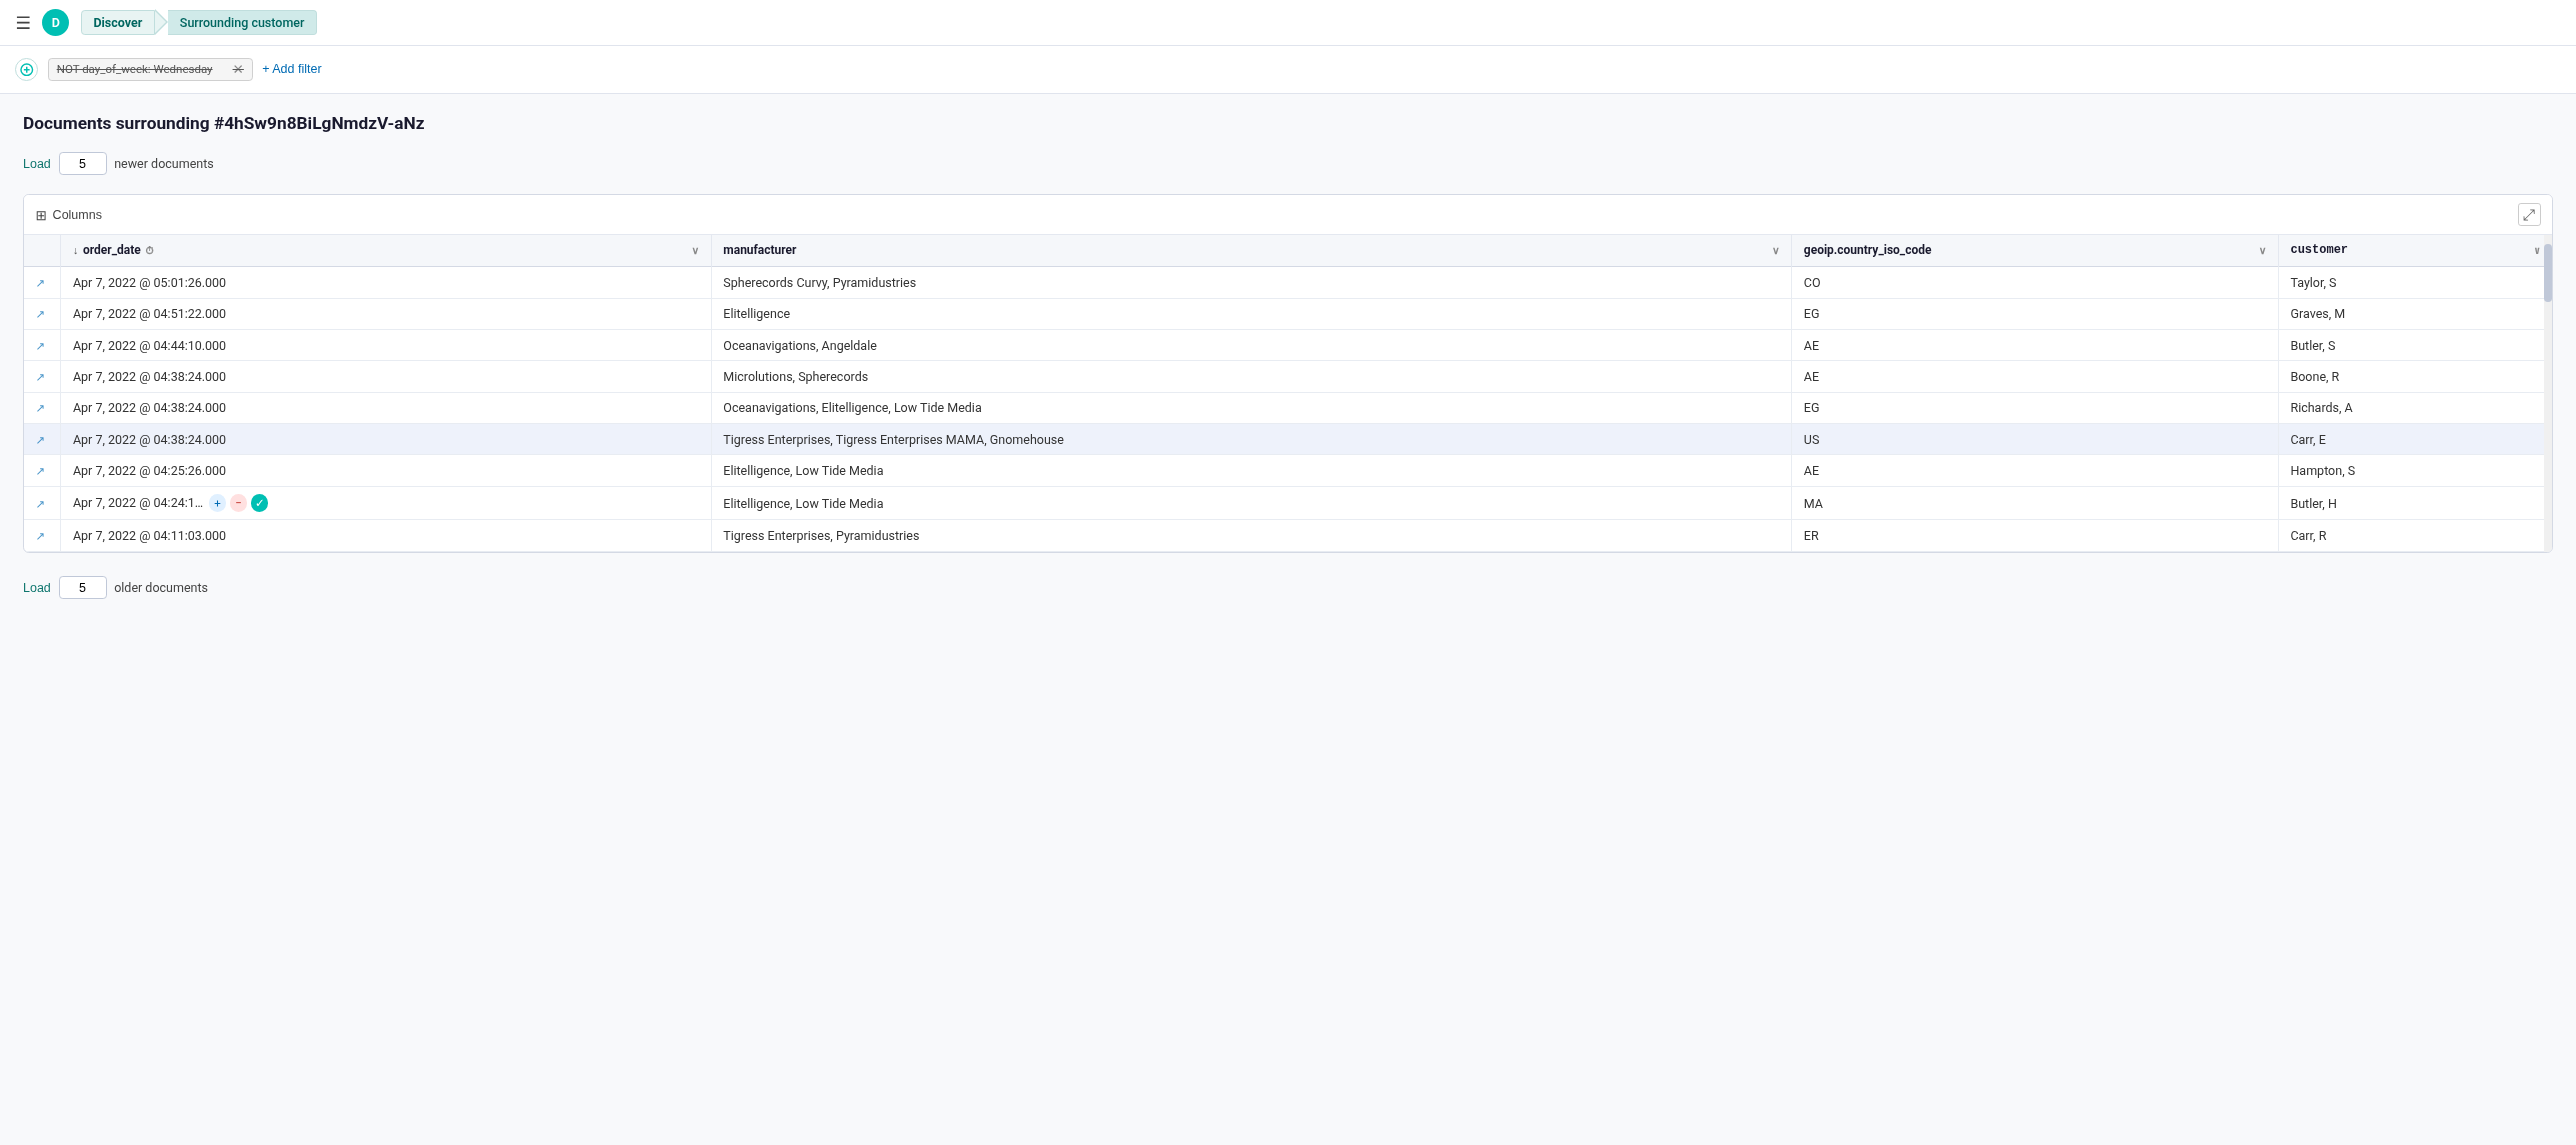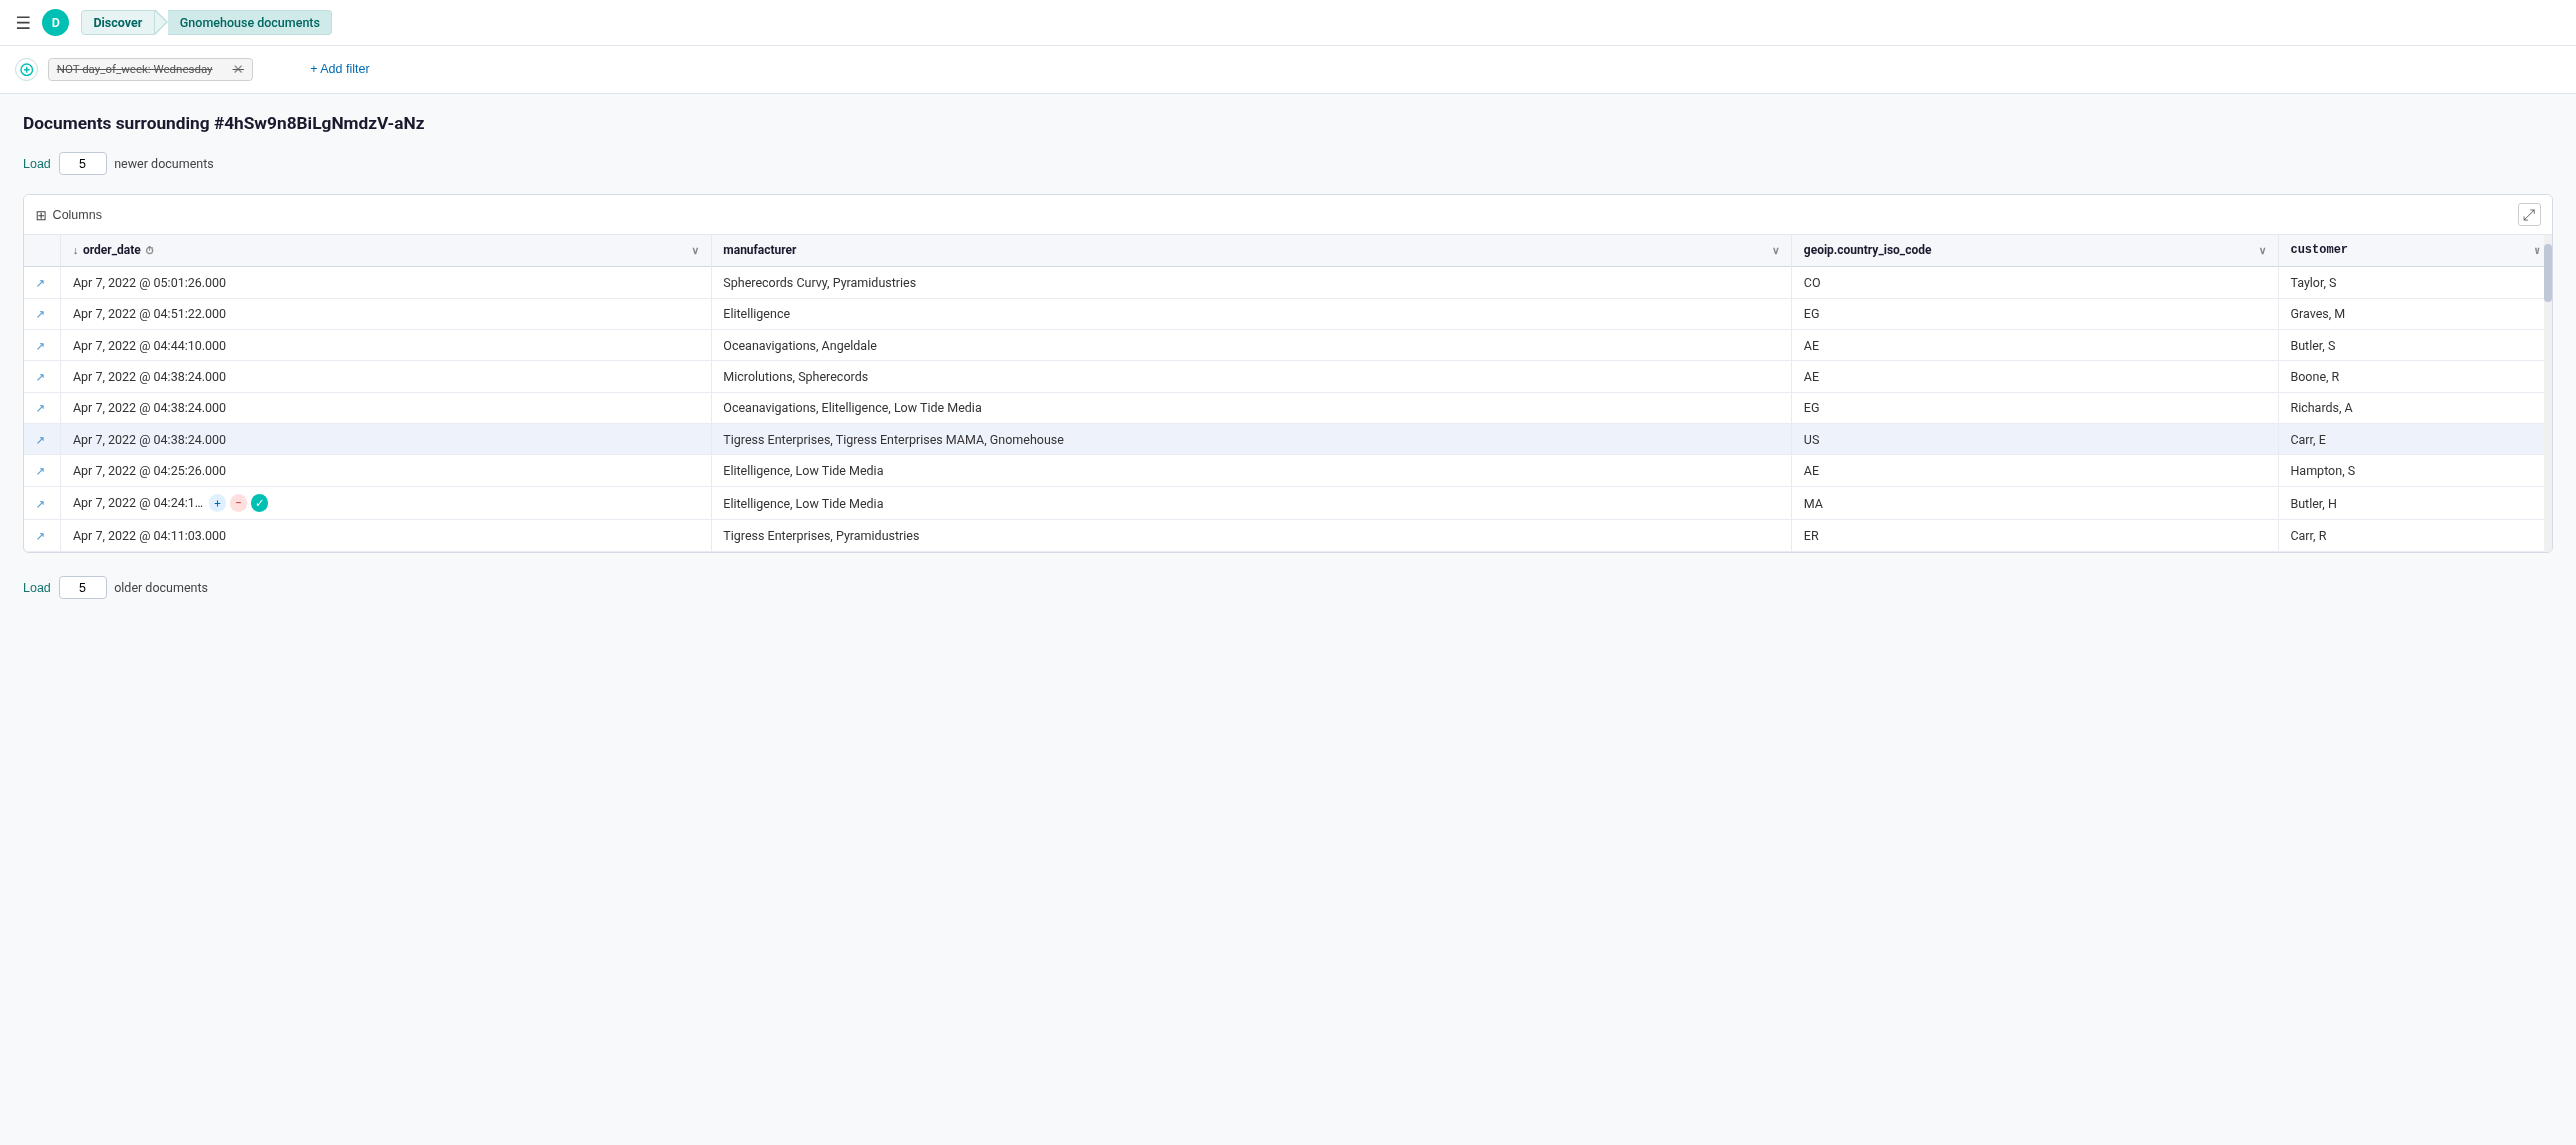--- a/index.html
+++ b/index.html
@@ -106,21 +106,20 @@
       font-size: 13.5px;
       text-decoration: none;
     }
     .add-filter-btn {
       color: #006bb4;
       font-size: 12.5px;
       cursor: pointer;
       background: none;
       border: none;
       padding: 0;
-      margin-left: 48px;
     }
 
     
     .main-content {
       padding: 19px 23px;
     }
 
     .page-title {
       font-size: 17.3px;
       font-weight: 700;
@@ -302,21 +301,21 @@
   <div class="avatar-circle">D</div>
   <div class="breadcrumb-nav">
     <div class="breadcrumb-item">
       <span class="breadcrumb-discover">Discover</span>
     </div>
     <div style="position:relative; width:13.5px; height:27px; overflow:hidden;">
       <div style="width:0;height:0;border-top:13.5px solid transparent;border-bottom:13.5px solid transparent;border-left:13.5px solid #c0dedd;position:absolute;left:0;top:0;"></div>
       <div style="width:0;height:0;border-top:13.5px solid transparent;border-bottom:13.5px solid transparent;border-left:13.5px solid #e8f4f3;position:absolute;left:-1.9px;top:0;"></div>
     </div>
     <div class="breadcrumb-item">
-      <span class="breadcrumb-current">Gnomehouse documents</span>
+      <span class="breadcrumb-current">Surrounding customer</span>
     </div>
   </div>
 </div>
 
 <div class="filter-bar">
   <div class="filter-options-icon">
     <svg width="13.5" height="13.5" viewBox="0 0 14 14" fill="none">
       <circle cx="7" cy="7" r="6" stroke="#00bfb3" stroke-width="1.5"></circle>
       <line x1="4" y1="7" x2="10" y2="7" stroke="#00bfb3" stroke-width="1.5"></line>
       <line x1="7" y1="4" x2="7" y2="10" stroke="#00bfb3" stroke-width="1.5"></line>

